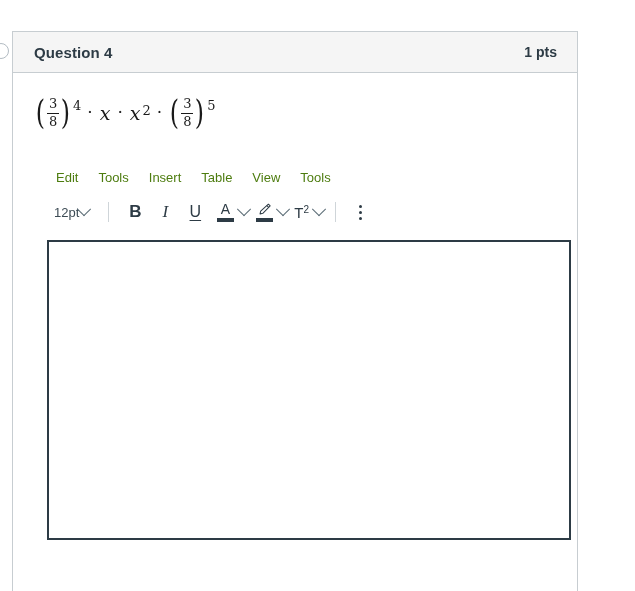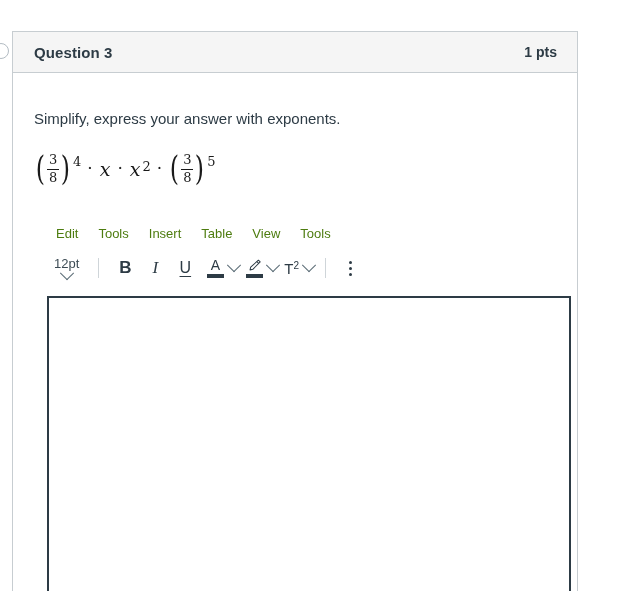--- a/index.html
+++ b/index.html
@@ -156,21 +156,20 @@
     height: 34px;
   }
   .tb-select {
     display: flex;
     align-items: center;
     font-size: 13px;
     color: #3c4b54;
     padding: 4px 8px;
     border-radius: 3px;
     cursor: default;
-    flex-direction: column;
   }
   .chev {
     display: inline-block;
     width: 9px;
     height: 9px;
     border-right: 1.4px solid #5a6b75;
     border-bottom: 1.4px solid #5a6b75;
     transform: rotate(45deg) translate(-2px,-2px);
   }
   .tb-sep {
@@ -264,27 +263,26 @@
   }
 </style>
 </head>
 <body>
 
 <div class="gutter-marker"></div>
 
 <div class="question-card">
 
   <div class="question-header">
-    <div class="question-title">Question 3</div>
+    <div class="question-title">Question 4</div>
     <div class="question-points">1 pts</div>
   </div>
 
   <div class="question-body">
 
-    <div class="prompt-text">Simplify, express your answer with exponents.</div>
 
     <div class="math-line">
       <span class="m-group">
         <span class="m-paren">(</span>
         <span class="m-frac">
           <span class="num">3</span>
           <span class="bar"></span>
           <span class="den">8</span>
         </span>
         <span class="m-paren">)</span>

